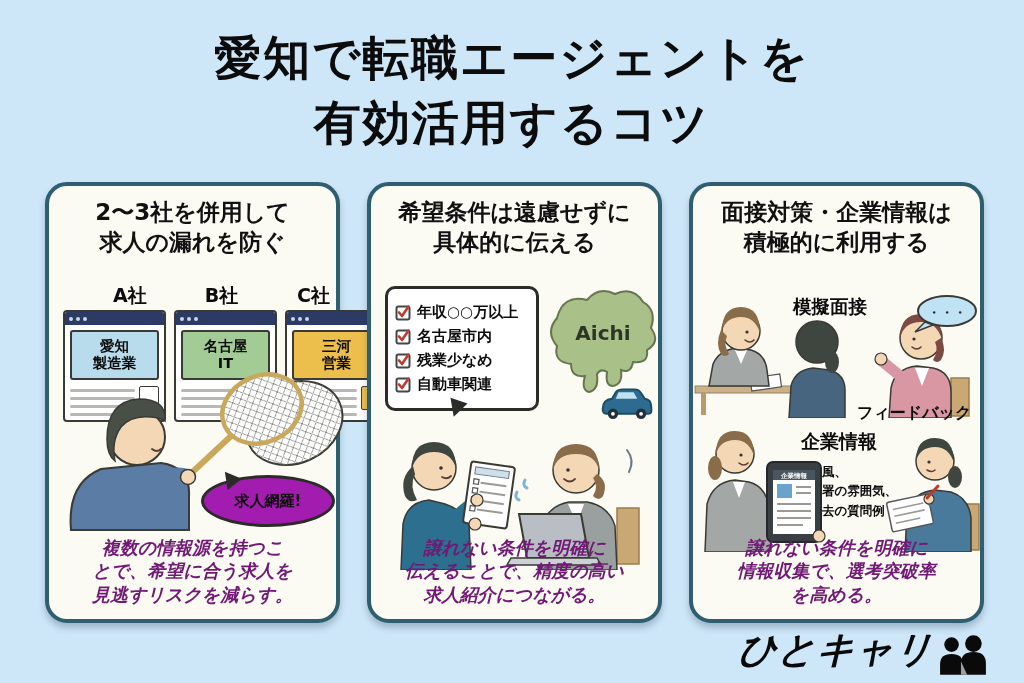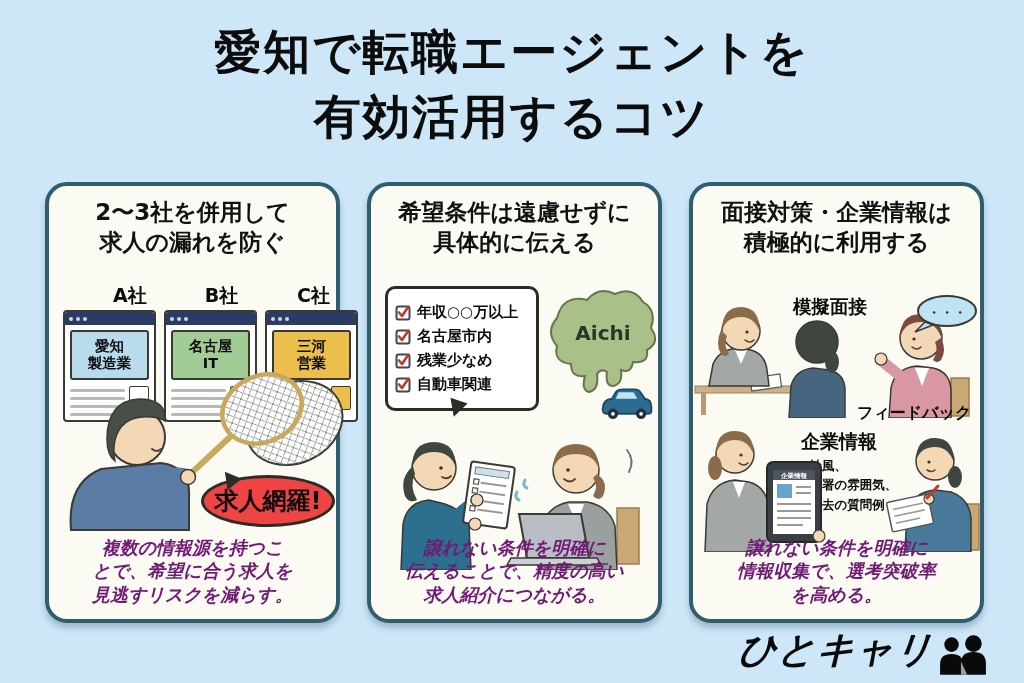--- a/index.html
+++ b/index.html
@@ -3,21 +3,21 @@
 <meta charset="utf-8">
 <style>
   * { box-sizing: border-box; margin: 0; padding: 0; }
   html,body { width:1024px; height:683px; }
   .page {
     position: relative; width: 1024px; height: 683px;
     background: #cde6f8; overflow: hidden;
     font-family: "DejaVu Sans", "Liberation Sans", sans-serif;
     color: #0c0c0c;
   }
-  .ml { white-space: pre-line; }
+  .ml { white-space: pre-line; margin-top: 6px; }
   .title {
     position: absolute; top: 20px; left: 0; width: 100%;
     text-align: center; font-size: 47px; font-weight: 900;
     line-height: 1.38; letter-spacing: 2px;
   }
   .card {
     position: absolute; top: 182px; width: 295px; height: 441px;
     background: #fbfaf3; border: 4px solid #2f5e70; border-radius: 22px;
     box-shadow: 0 5px 6px rgba(40,70,90,.28);
   }
@@ -31,40 +31,40 @@
     font-size: 18px; font-weight: 800; line-height: 1.3; color: #701a75; font-style: italic;
   }
   
   .company-row {
     position: absolute; top: 97px; left: 14px; width: 267px;
     display: flex; gap: 8px;
   }
   .company-label { width: 87px; text-align: right; font-size: 19px; font-weight: 900; }
   .windows-row { position: absolute; top: 124px; left: 14px; display: flex; gap: 8px; }
   .window {
-    width: 93px; height: 112px; background: #fff;
+    width: 103px; height: 112px; background: #fff;
     border: 2px solid #3a3a35; border-radius: 4px; overflow: hidden;
   }
   .window-bar { height: 13px; background: #2c3a66; display: flex; align-items: center; gap: 3px; padding-left: 4px; }
   .window-dot { width: 4px; height: 4px; background: #cfd6e8; border-radius: 50%; }
   .window-tag {
     margin: 5px 5px 4px; height: 50px; border: 2px solid #3a3a35; border-radius: 3px;
     display: flex; align-items: center; justify-content: center; text-align: center;
     font-size: 14.5px; font-weight: 800; line-height: 1.15;
   }
   .window-body { display: flex; padding: 0 5px; gap: 4px; }
   .window-lines { flex: 1; }
   .line { height: 3px; background: #b9b9b3; margin-top: 5px; border-radius: 2px; }
   .mini-square { width: 20px; height: 24px; border: 1.5px solid #3a3a35; border-radius: 2px; margin-top: 2px; }
   .illus1 { position: absolute; top: 168px; left: 0; width: 295px; height: 177px; }
   .bubble1 {
     position: absolute; left: 152px; top: 289px; width: 134px; height: 52px;
-    background: #ef4444; border: 3px solid #2b2b28; border-radius: 50%;
+    background: #a21caf; border: 3px solid #2b2b28; border-radius: 50%;
     display: flex; align-items: center; justify-content: center;
-    font-size: 24px; font-weight: 900; z-index: 3;
+    font-size: 15px; font-weight: 900; z-index: 3;
   }
   .bubble1::before {
     content: ""; position: absolute; left: 14px; top: -16px;
     width: 0; height: 0; border: 9px solid transparent;
     border-bottom: 16px solid #2b2b28; transform: rotate(-38deg);
   }
   
   .check-bubble {
     position: absolute; left: 14px; top: 100px; width: 154px;
     background: #fff; border: 3px solid #2b2b28; border-radius: 10px;

